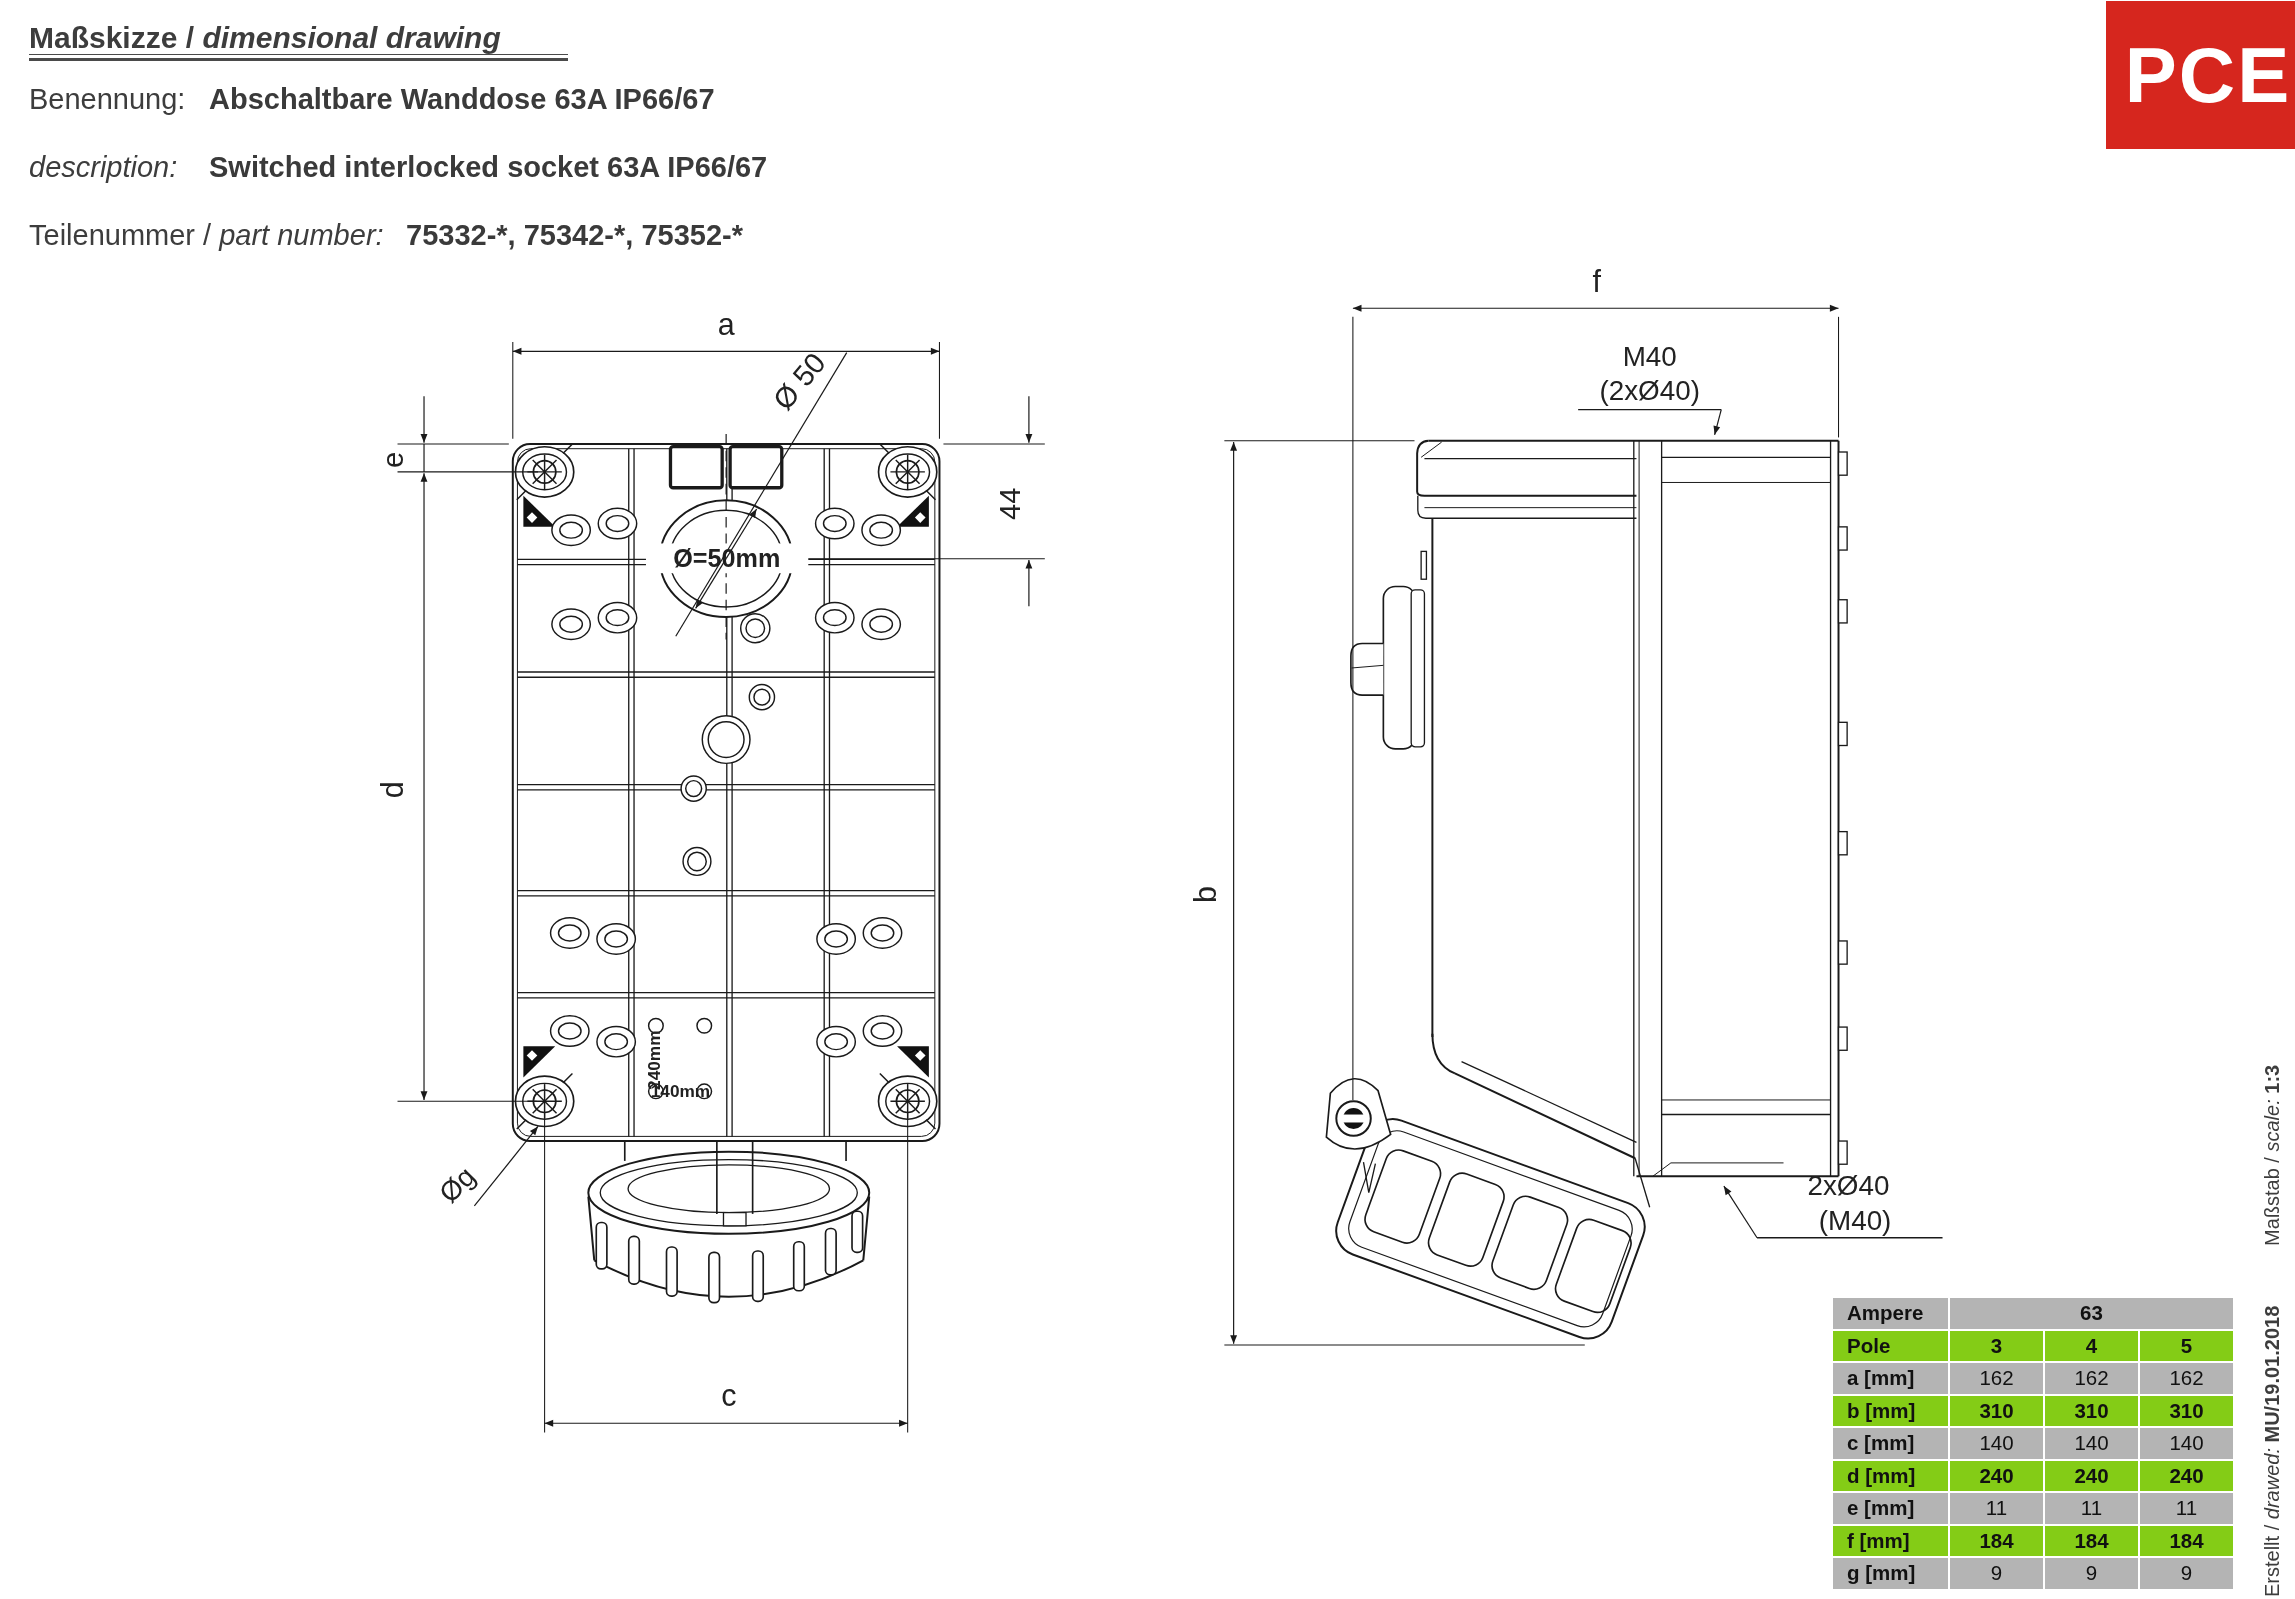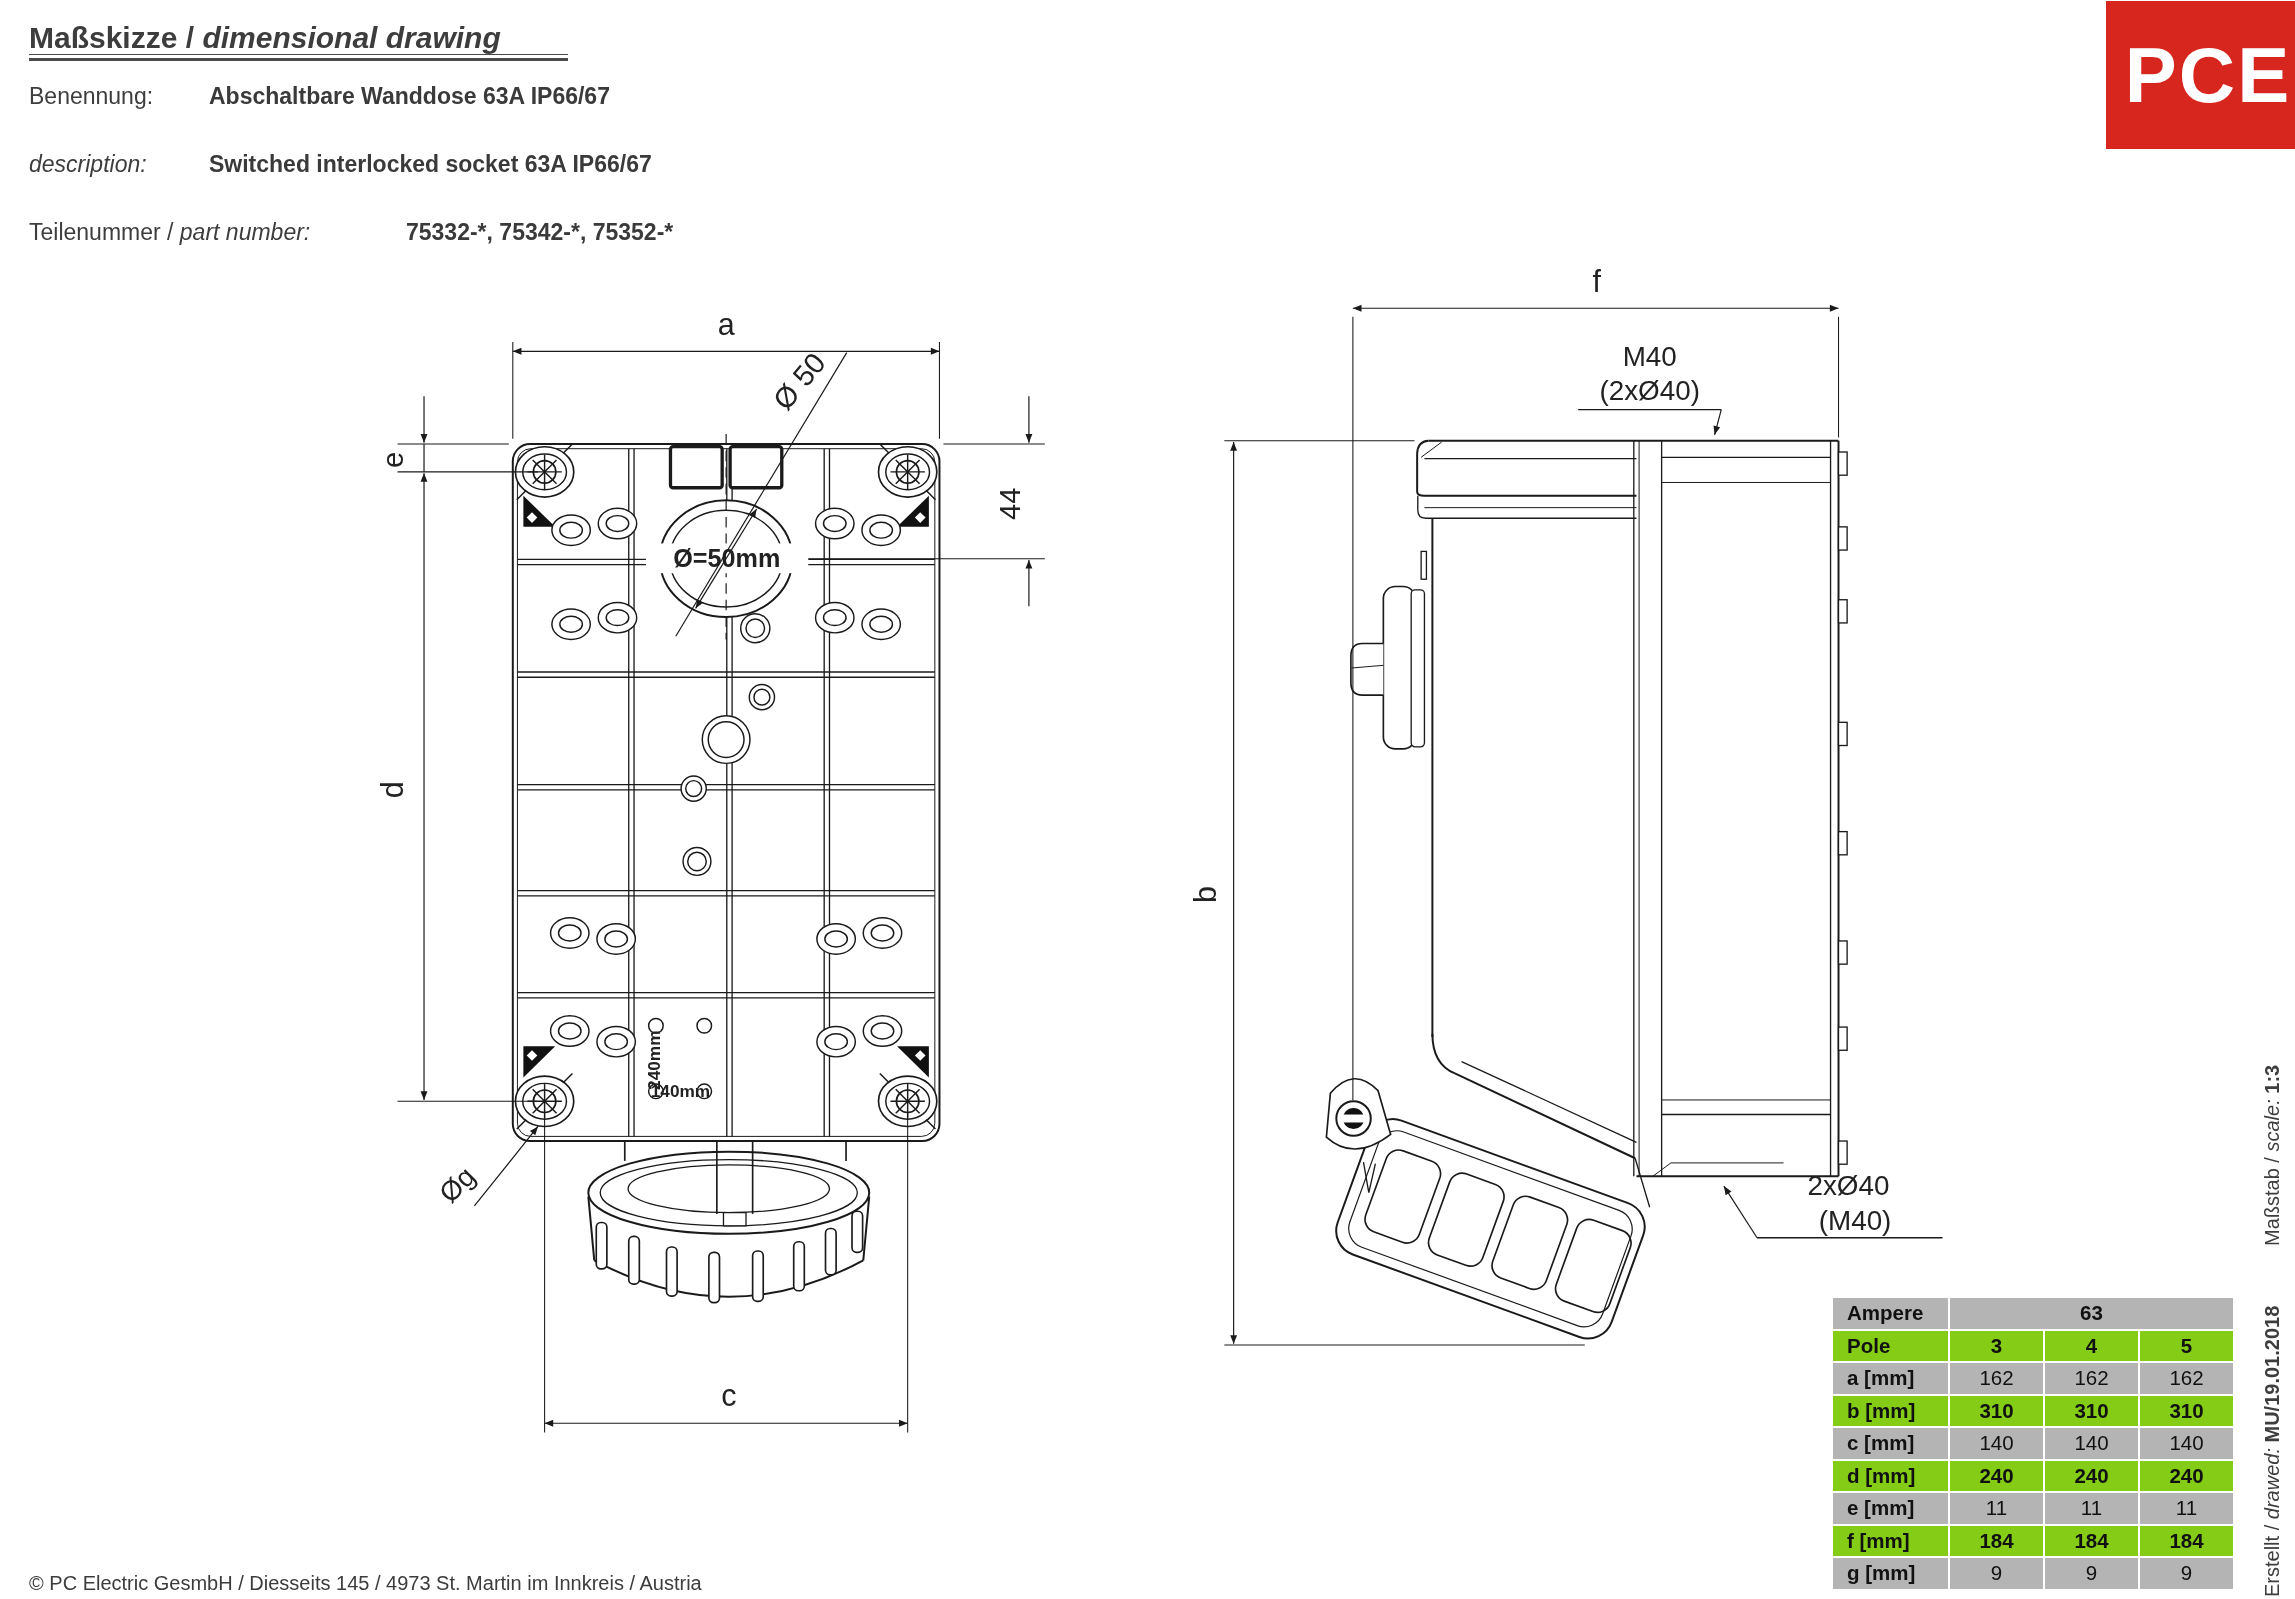--- a/index.html
+++ b/index.html
@@ -4,21 +4,21 @@
 <style>
   html,body{margin:0;padding:0;background:#fff;}
   .page{position:relative;width:2295px;height:1599px;background:#fff;overflow:hidden;
         font-family:"Liberation Sans",sans-serif;color:#3d3d3d;}
   .abs{position:absolute;}
   
   .title{left:29px;top:21px;font-size:30px;font-weight:bold;white-space:nowrap;}
   .title .en{font-style:italic;}
   .ul1{left:29px;top:54px;width:539px;height:1.3px;background:#4a4a4a;}
   .ul2{left:29px;top:58px;width:539px;height:3.3px;background:#4a4a4a;}
-  .hrow{font-size:23px;white-space:nowrap;}
+  .hrow{font-size:29px;white-space:nowrap;}
   .hval{font-weight:bold;color:#3a3a3a;}
   
   .logo{left:2106px;top:1.3px;width:204px;height:148px;display:flex;align-items:center;justify-content:center;}
   .logo span{color:#fff;font-size:78px;font-weight:bold;letter-spacing:2px;
              font-family:"Liberation Sans",sans-serif;}
   
   .spec{left:1833px;top:1298px;width:402px;display:grid;
         grid-template-columns:115px 93px 93px 93px;grid-auto-rows:30.5px;gap:2px;
         font-size:20.5px;color:#111;}
   .spec div{display:flex;align-items:center;justify-content:center;}
@@ -436,16 +436,15 @@
     <div class="g">9</div>
   </div>
 
   <div class="abs meta" style="left:2261px;top:1246px;">
     <span>Maßstab /</span><span class="it"> scale: </span><span class="bold">1:3</span>
   </div>
   <div class="abs meta" style="left:2261px;top:1597px;">
     <span>Erstellt /</span><span class="it"> drawed: </span><span class="bold">MU/19.01.2018</span>
   </div>
 
-  <div class="abs footer">© PC Electric GesmbH / Diesseits 145 / 4973 St. Martin im Innkreis / Austria</div>
 
 </div>
 
 
 </body></html>

